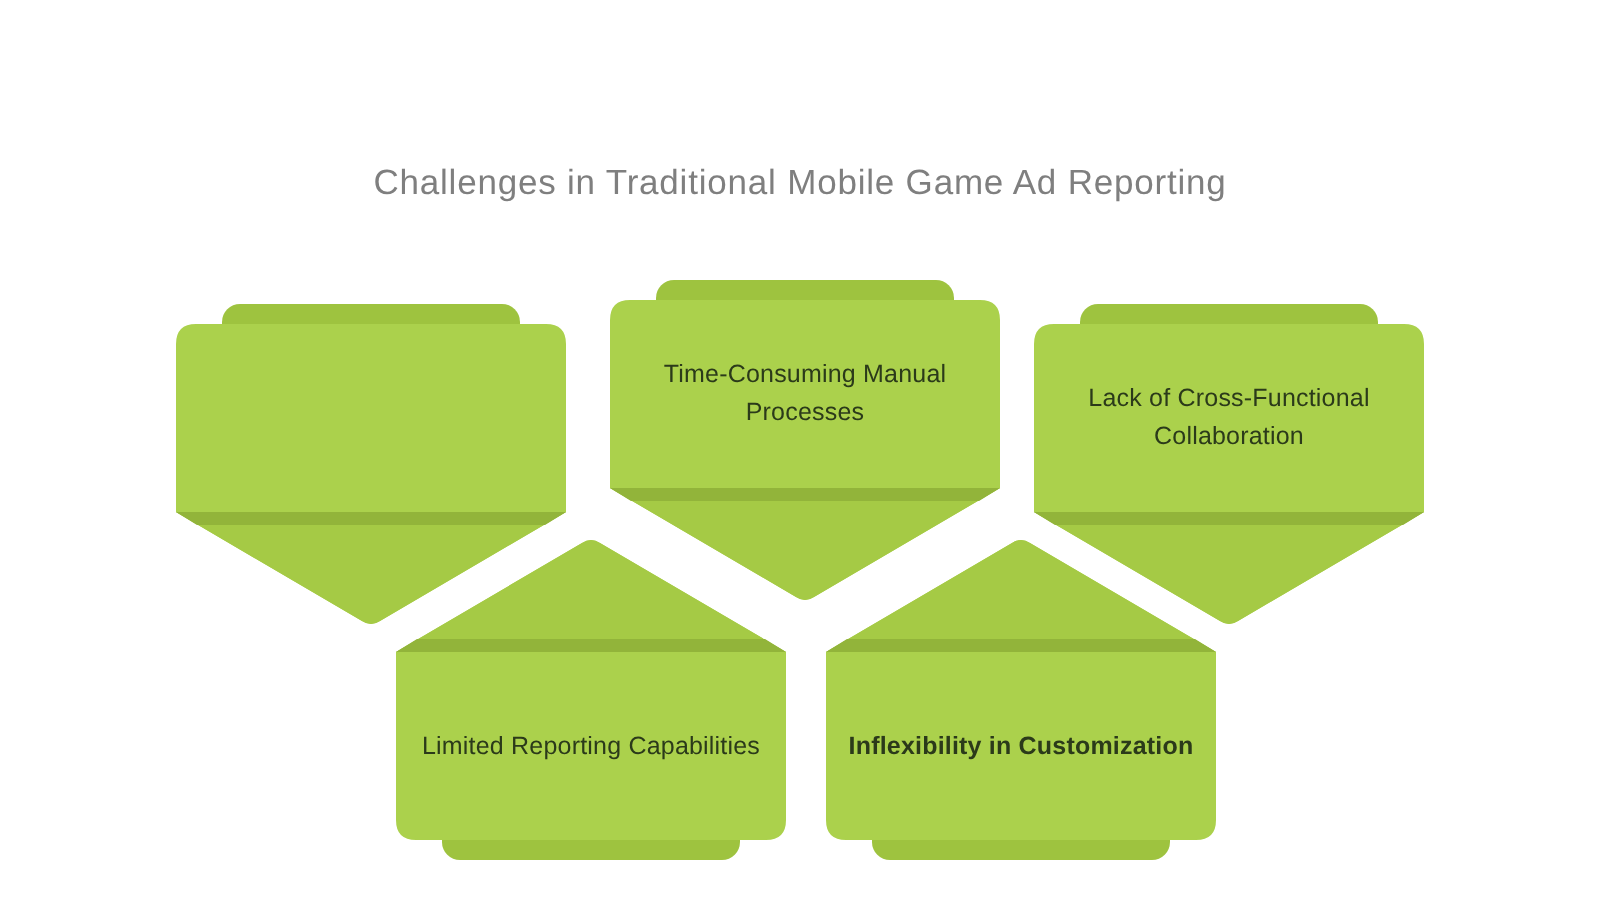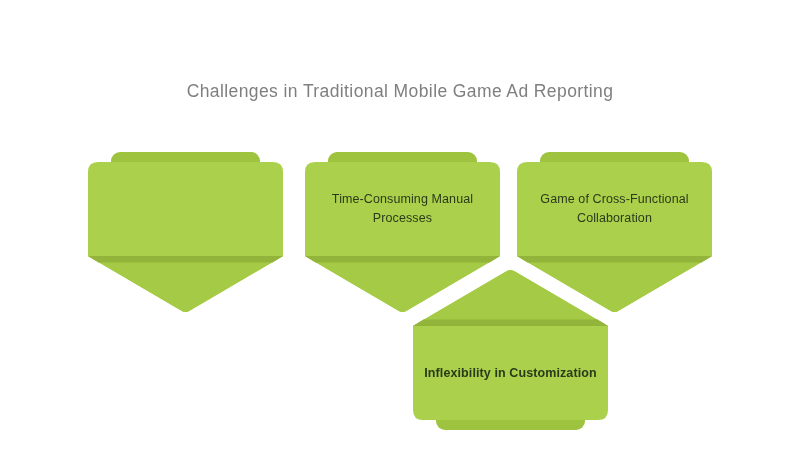--- a/index.html
+++ b/index.html
@@ -59,21 +59,21 @@
     font-size: 12.5px;
     line-height: 19px;
     letter-spacing: 0.1px;
     color: var(--c-text, #2b3a1a);
   }
   .card.down .label { top: 10px; }
   .card.up   .label { top: 59px; }
 
   
   #card-1 { left: 88px;  top: 128px; }
-  #card-2 { left: 305px; top: 128px; text-decoration: underline; }
+  #card-2 { left: 305px; top: 116px; text-decoration: underline; }
   #card-3 { left: 517px; top: 128px; }
   #card-4 { left: 198px; top: 243px; }
   #card-5 { left: 413px; top: 243px; font-weight: bold; }
 
   .tab      { fill: var(--c-tab, #9ec33f); }
   .body-fill{ fill: var(--c-body, #abd14c); }
   .tri-fill { fill: var(--c-triangle, #a5ca45); }
   .fold-fill{ fill: var(--c-fold, #92b43a); }
 </style>
 </head>
@@ -102,23 +102,32 @@
     <div class="label">Time-Consuming Manual Processes</div>
   </div>
 
   <div class="card down" id="card-3">
     <svg viewBox="0 0 195 163" aria-hidden="true">
       <rect class="tab" x="23" y="0" width="149" height="26" rx="9"></rect>
       <path class="body-fill" d="M 10,10 L 185,10 Q 195,10 195,20 L 195,104 L 102,158.5 Q 97.5,161.5 93,158.5 L 0,104 L 0,20 Q 0,10 10,10 Z"></path>
       <path class="tri-fill" d="M 0,104 L 195,104 L 102,158.5 Q 97.5,161.5 93,158.5 Z"></path>
       <path class="fold-fill" d="M 0,104 L 195,104 L 184.5,110.5 L 10.5,110.5 Z"></path>
     </svg>
-    <div class="label">Game of Cross-Functional Collaboration</div>
+    <div class="label">Lack of Cross-Functional Collaboration</div>
   </div>
 
+  <div class="card up" id="card-4">
+    <svg viewBox="0 0 195 163" aria-hidden="true">
+      <rect class="tab" x="23" y="0" width="149" height="26" rx="9"></rect>
+      <path class="body-fill" d="M 10,10 L 185,10 Q 195,10 195,20 L 195,104 L 102,158.5 Q 97.5,161.5 93,158.5 L 0,104 L 0,20 Q 0,10 10,10 Z"></path>
+      <path class="tri-fill" d="M 0,104 L 195,104 L 102,158.5 Q 97.5,161.5 93,158.5 Z"></path>
+      <path class="fold-fill" d="M 0,104 L 195,104 L 184.5,110.5 L 10.5,110.5 Z"></path>
+    </svg>
+    <div class="label">Limited Reporting Capabilities</div>
+  </div>
 
   <div class="card up" id="card-5">
     <svg viewBox="0 0 195 163" aria-hidden="true">
       <rect class="tab" x="23" y="0" width="149" height="26" rx="9"></rect>
       <path class="body-fill" d="M 10,10 L 185,10 Q 195,10 195,20 L 195,104 L 102,158.5 Q 97.5,161.5 93,158.5 L 0,104 L 0,20 Q 0,10 10,10 Z"></path>
       <path class="tri-fill" d="M 0,104 L 195,104 L 102,158.5 Q 97.5,161.5 93,158.5 Z"></path>
       <path class="fold-fill" d="M 0,104 L 195,104 L 184.5,110.5 L 10.5,110.5 Z"></path>
     </svg>
     <div class="label">Inflexibility in Customization</div>
   </div>

